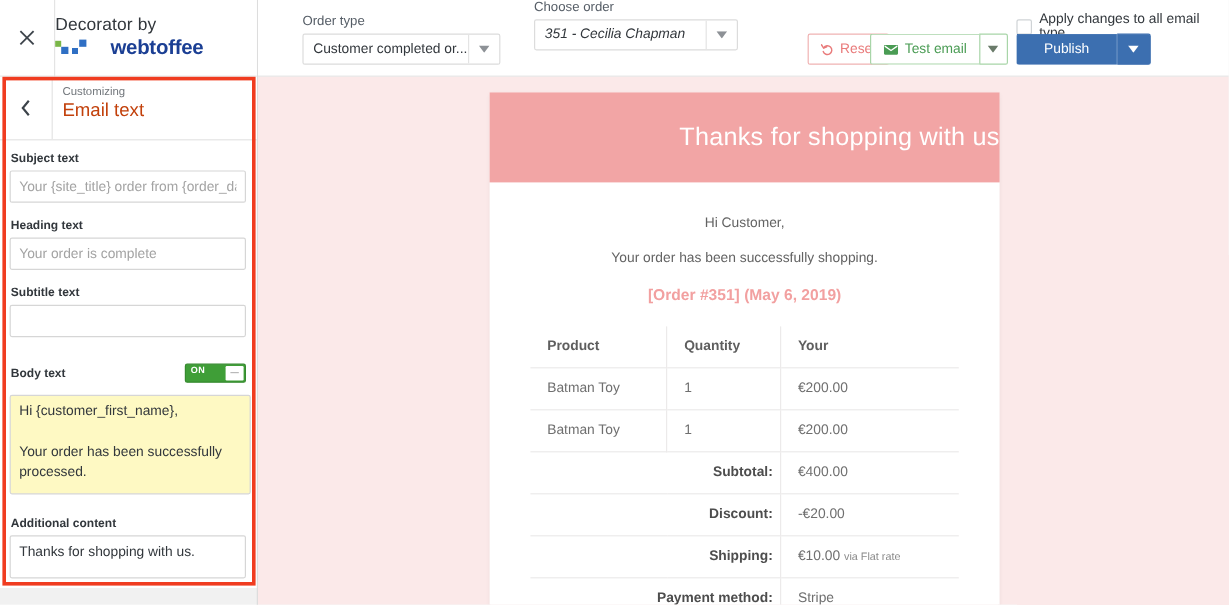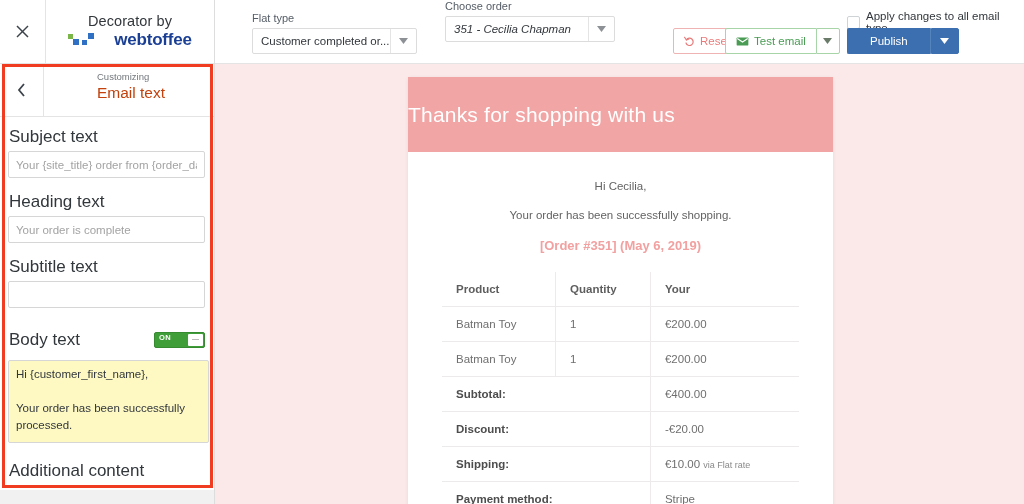--- a/index.html
+++ b/index.html
@@ -24,21 +24,21 @@
     background: #fff;
   }
   .close-cell {
     width: 46px; height: 64px;
     display: flex; align-items: center; justify-content: center;
     border-right: 1px solid #e4e4e4;
     color: #444; font-size: 16px; cursor: pointer;
   }
   .brand-block {
     flex: 1; display: flex; flex-direction: column;
-    align-items: center; justify-content: center; gap: 1px;
+    align-items: flex-start; justify-content: center; gap: 1px;
   }
   .brand-line1 { font-size: 14.5px; color: #32373c; letter-spacing: .1px; }
   .brand-logo-row { display: flex; align-items: center; gap: 16px; }
   .logo-mark { position: relative; width: 30px; height: 14px; }
   .logo-mark i { position: absolute; display: block; }
   .lm-g1 { width: 5px; height: 5px; background: #7ab648; left: 0px;  top: 1px; }
   .lm-b1 { width: 6px; height: 6px; background: #2f6fc4; left: 5px;  top: 6px; }
   .lm-b2 { width: 5px; height: 5px; background: #2f6fc4; left: 14px; top: 7px; }
   .lm-b3 { width: 6px; height: 6px; background: #2f6fc4; left: 20px; top: 0px; }
   .brand-name { font-size: 17px; font-weight: bold; color: #1b3f94; letter-spacing: -.2px; }
@@ -47,33 +47,33 @@
   .red-box {
     position: absolute; left: 2px; top: 64px;
     width: 211px; height: 424px;
     border: 3px solid #f03c20;
     pointer-events: none;
     z-index: 40;
   }
 
   .section-head {
     display: flex; align-items: stretch;
-    height: 53px; border-bottom: 1px solid #e4e4e4; background: #fff; gap: 45px;
+    height: 53px; border-bottom: 1px solid #e4e4e4; background: #fff;
   }
   .back-cell {
     width: 44px; display: flex; align-items: center; justify-content: center;
     border-right: 1px solid #e4e4e4; color: #444; font-size: 15px; cursor: pointer;
   }
   .section-title-wrap { padding: 7px 0 0 8px; }
   .eyebrow { font-size: 9.5px; color: #72777c; line-height: 12px; }
   .sec-title { font-size: 15.5px; color: #c2410c; line-height: 20px; }
 
   .controls { padding: 10px 8px 0 8px; }
   .field-label {
-    font-size: 17px; font-weight: normal; color: #32373c;
+    font-size: 10px; font-weight: bold; color: #32373c;
     margin: 0 0 4px 1px;
   }
   .text-input {
     width: 197px; height: 27px;
     border: 1px solid #d6d6d6; border-radius: 2px;
     background: #fff; font-size: 11.5px; color: #32373c;
     padding: 0 7px; font-family: "Liberation Sans", sans-serif;
     outline: none;
   }
   .text-input::placeholder { color: #a3a3a3; }
@@ -186,21 +186,21 @@
     overflow: hidden;
   }
   .email-card {
     position: absolute; left: 193px; top: 13px;
     width: 425px; min-height: 500px;
     background: #fff;
     box-shadow: 0 1px 4px rgba(0,0,0,0.07);
   }
   .email-header {
     height: 75px; background: #f2a5a5;
-    display: flex; align-items: center; justify-content: flex-start;
+    display: flex; align-items: center; justify-content: flex-end;
   }
   .email-header h1 {
     font-size: 21px; font-weight: normal; color: #fff; letter-spacing: .2px;
   }
   .email-body { padding: 28px 34px 0 34px; text-align: center; }
   .greet { font-size: 11.5px; color: #636363; margin-bottom: 17px; }
   .intro { font-size: 11.5px; color: #636363; margin-bottom: 17px; }
   .order-line {
     font-size: 13px; font-weight: bold; color: #f2a0a0; margin-bottom: 19px;
   }
@@ -212,21 +212,21 @@
     padding: 11px 6px 11px 14px; border-bottom: 1px solid #eceaea;
     vertical-align: middle;
   }
   table.order-table td {
     font-size: 11.5px; color: #6f6f6f;
     padding: 11px 6px 11px 14px; border-bottom: 1px solid #eceaea;
     vertical-align: middle;
   }
   table.order-table td.lbl { font-weight: bold; color: #4d4d4d; }
   .col-sep { border-right: 1px solid #eceaea; }
-  .col-sep-tot { border-right: 1px solid #eceaea; }
+  .col-sep-tot { border-right: 1px solid #eceaea; text-align: right; }
   .via { font-size: 9px; color: #8a8a8a; }
 
   .bottom-strip {
     position: absolute; left: 0; top: 490px;
     width: 215px; height: 14px; background: #f1f1f1;
     border-right: 1px solid #ddd;
   }
 </style>
 </head>
 <body>
@@ -295,31 +295,32 @@
 
       <div class="gap-sm"></div>
 
       <textarea class="body-area" style="">Hi {customer_first_name},
 
 Your order has been successfully processed.</textarea>
 
       <div class="gap"></div>
 
       <div class="field-label">Additional content</div>
+      <textarea class="add-area" style="">Thanks for shopping with us.</textarea>
     </div>
 
     <div class="bottom-strip"></div>
   </div>
 
   <div class="red-box"></div>
 
   <div class="toolbar">
 
     <div class="tb-group" style="left:37px; top:12px;">
-      <div class="tb-label">Flat type</div>
+      <div class="tb-label">Order type</div>
       <div class="select-shell" style="width:165px;">
         <div class="select-value" style="flex:1; overflow:hidden;">Customer completed or...</div>
         <div class="select-arrow">
           <svg width="9" height="6" viewBox="0 0 9 6">
             <polygon points="0,0 9,0 4.5,6" fill="#8d9196"></polygon>
           </svg>
         </div>
       </div>
     </div>
 
@@ -382,21 +383,21 @@
       </div>
     </div>
   </div>
 
   <div class="preview">
     <div class="email-card">
       <div class="email-header">
         <h1>Thanks for shopping with us</h1>
       </div>
       <div class="email-body">
-        <div class="greet">Hi Cecilia,</div>
+        <div class="greet">Hi Customer,</div>
         <div class="intro">Your order has been successfully shopping.</div>
         <div class="order-line">[Order #351] (May 6, 2019)</div>
 
         <table class="order-table">
           <thead>
             <tr>
               <th class="col-sep">Product</th>
               <th class="col-sep">Quantity</th>
               <th>Your</th>
             </tr>

